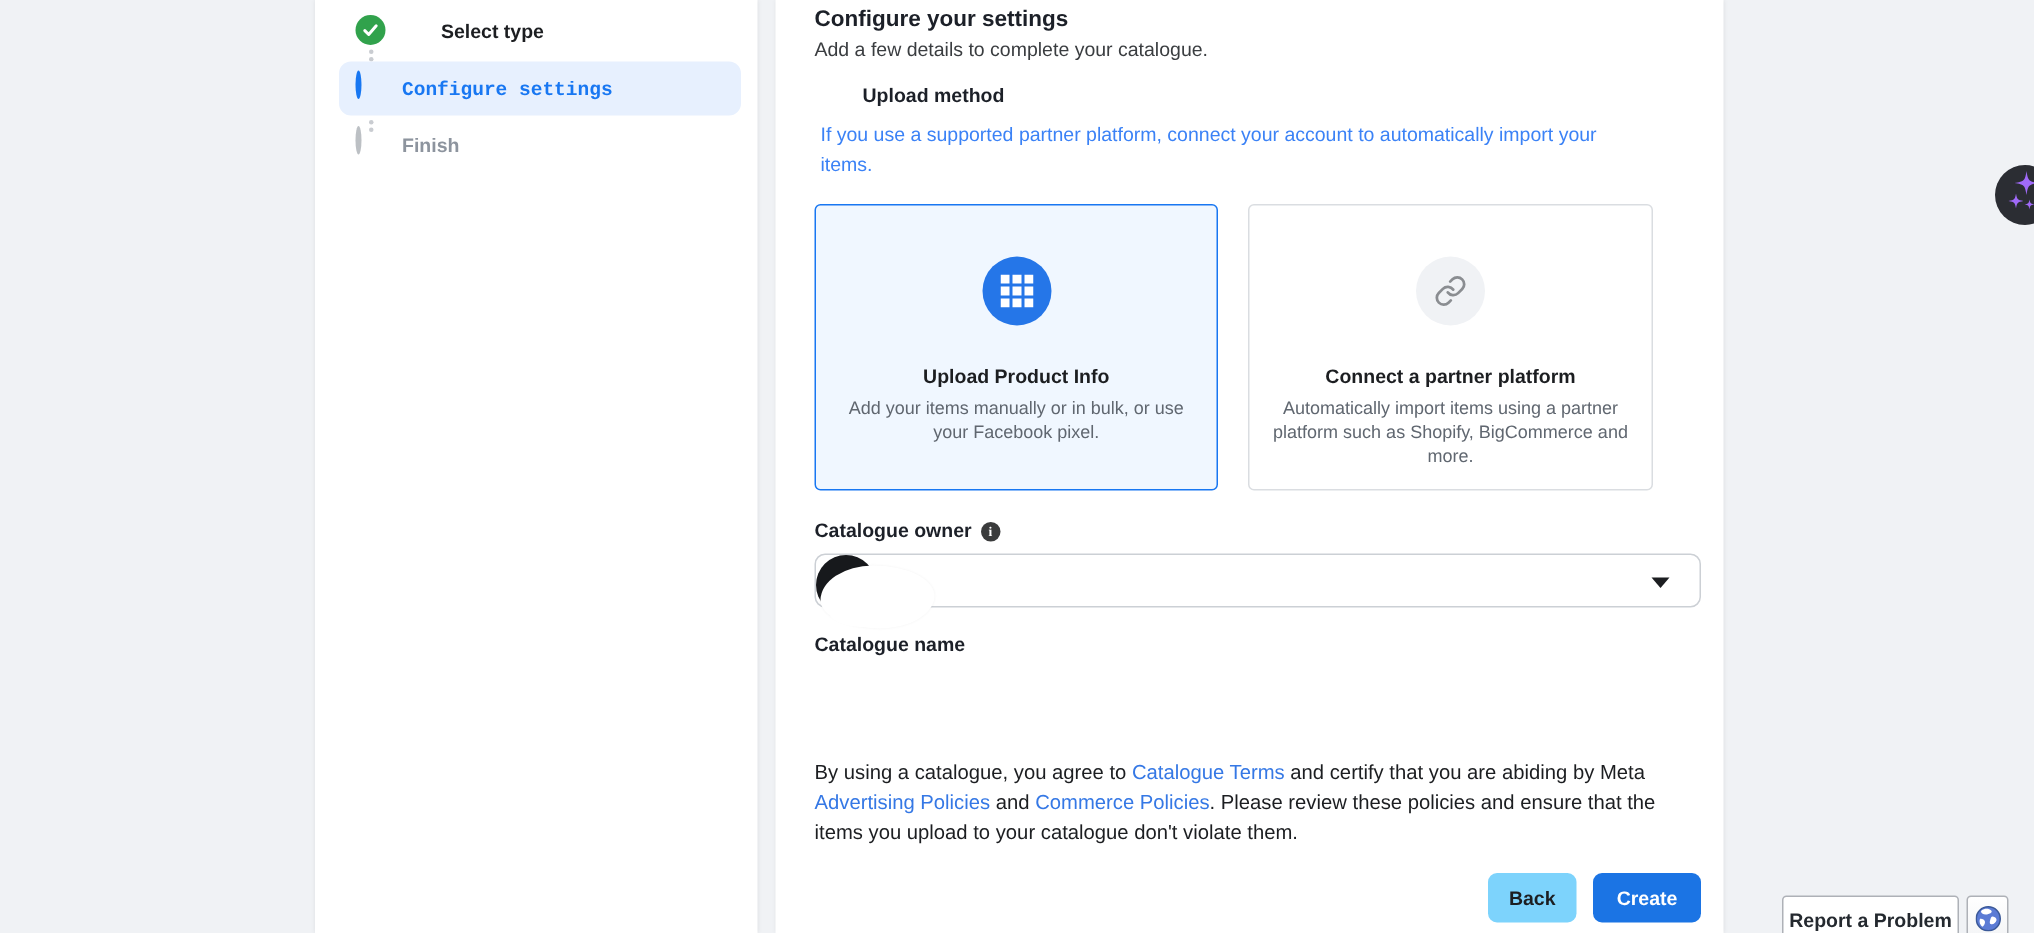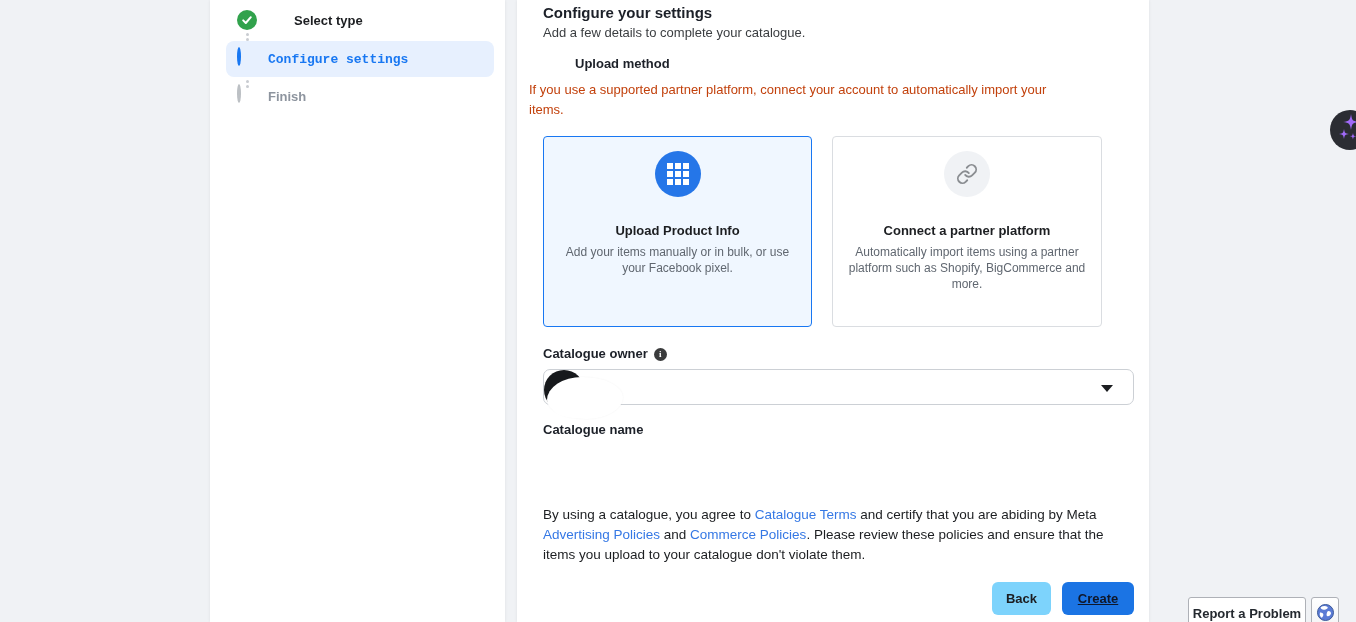--- a/index.html
+++ b/index.html
@@ -47,27 +47,27 @@
     width:20px; height:20px; border-radius:50%; border:2px solid #bcc0c4; background:#fff;
   }
   .step-dot {
     position:absolute; left:36px; width:3px; height:3px; border-radius:50%; background:#c9ccd1;
   }
 
   
   .page-title { position:absolute; left:26px; top:4px; font-size:15px; font-weight:bold; color:#1c2028; }
   .page-subtitle { position:absolute; left:26px; top:25px; font-size:13px; color:#3a3d40; }
   .section-label { position:absolute; left:26px; font-size:13px; font-weight:bold; color:#1c2028; }
-  .section-desc { position:absolute; left:12px; top:80px; width:545px; font-size:13px; color:#c2410c; line-height:20px; }
+  .section-desc { position:absolute; left:30px; top:80px; width:545px; font-size:13px; color:#3b82f6; line-height:20px; }
 
   
   .method-card {
     position:absolute; top:136px; height:191px; border-radius:4px;
     display:flex; flex-direction:column; align-items:center; cursor:pointer;
-    padding-top:14px; text-align:center;
+    padding-top:34px; text-align:center;
   }
   .method-card.selected { left:26px; width:269px; background:#f0f7ff; border:1px solid #1877f2; }
   .method-card.unselected { left:315px; width:270px; background:#ffffff; border:1px solid #dadde1; }
   .card-circle {
     width:46px; height:46px; border-radius:50%;
     display:flex; align-items:center; justify-content:center;
   }
   .card-circle.blue { background:#2576e8; }
   .card-circle.grey { background:#f0f2f5; }
   .card-title { margin-top:26px; font-size:13px; font-weight:bold; color:#1c1e21; }
@@ -107,21 +107,21 @@
     outline:none; background:#fff;
   }
 
   
   .terms { position:absolute; left:26px; top:505px; width:592px; font-size:13.5px; line-height:20px; color:#1c1e21; }
   .terms a { color:#3578e5; text-decoration:none; cursor:pointer; }
 
   
   .btn { position:absolute; top:582px; height:33px; border:none; border-radius:6px; font-size:13px; font-weight:bold; cursor:pointer; font-family:"Liberation Sans", sans-serif; }
   .btn-back { left:475px; width:59px; background:#7dd3fc; color:#1c1e21; }
-  .btn-create { left:545px; width:72px; background:#1b74e4; color:#0f172a;text-decoration:underline; }
+  .btn-create { left:545px; width:72px; background:#1b74e4; color:#ffffff; }
 
   
   .assistant-button {
     position:absolute; left:1330px; top:110px; width:40px; height:40px;
     border-radius:50%; background:#2b2d33; cursor:pointer;
     display:flex; align-items:center; justify-content:center;
   }
 
   
   .report-problem-button {

